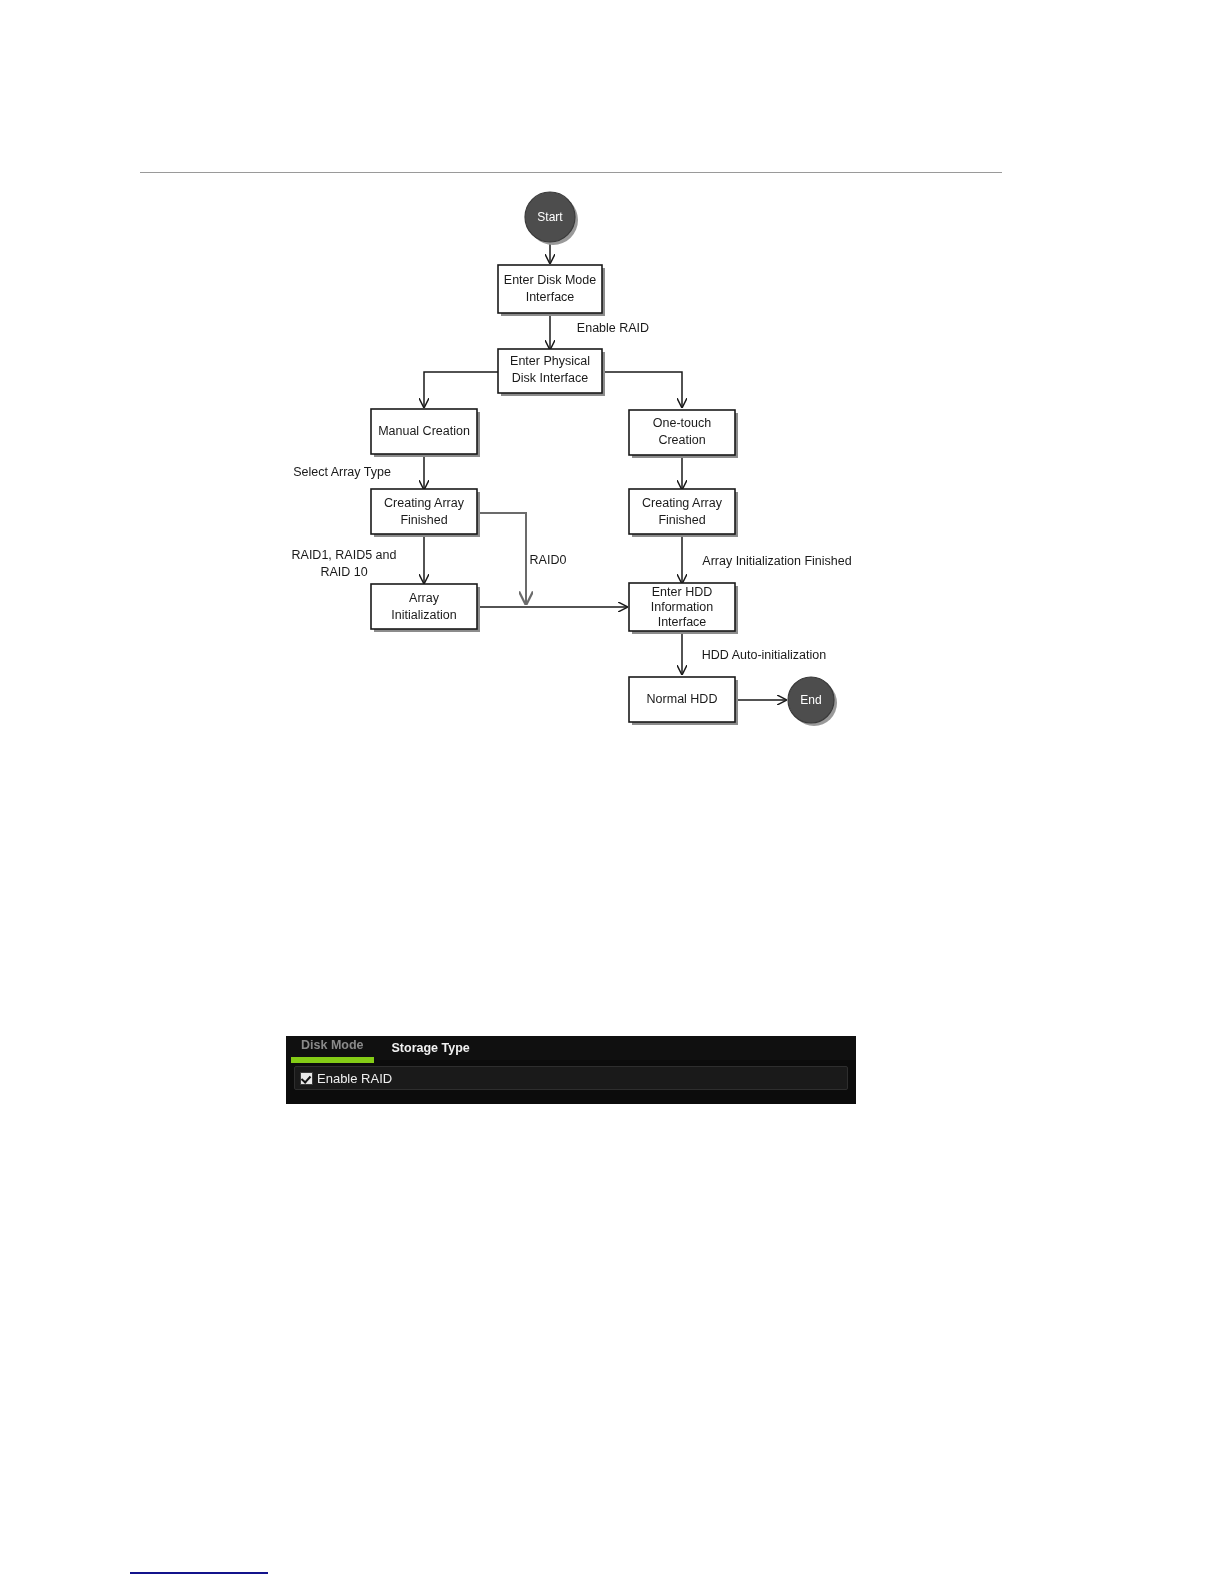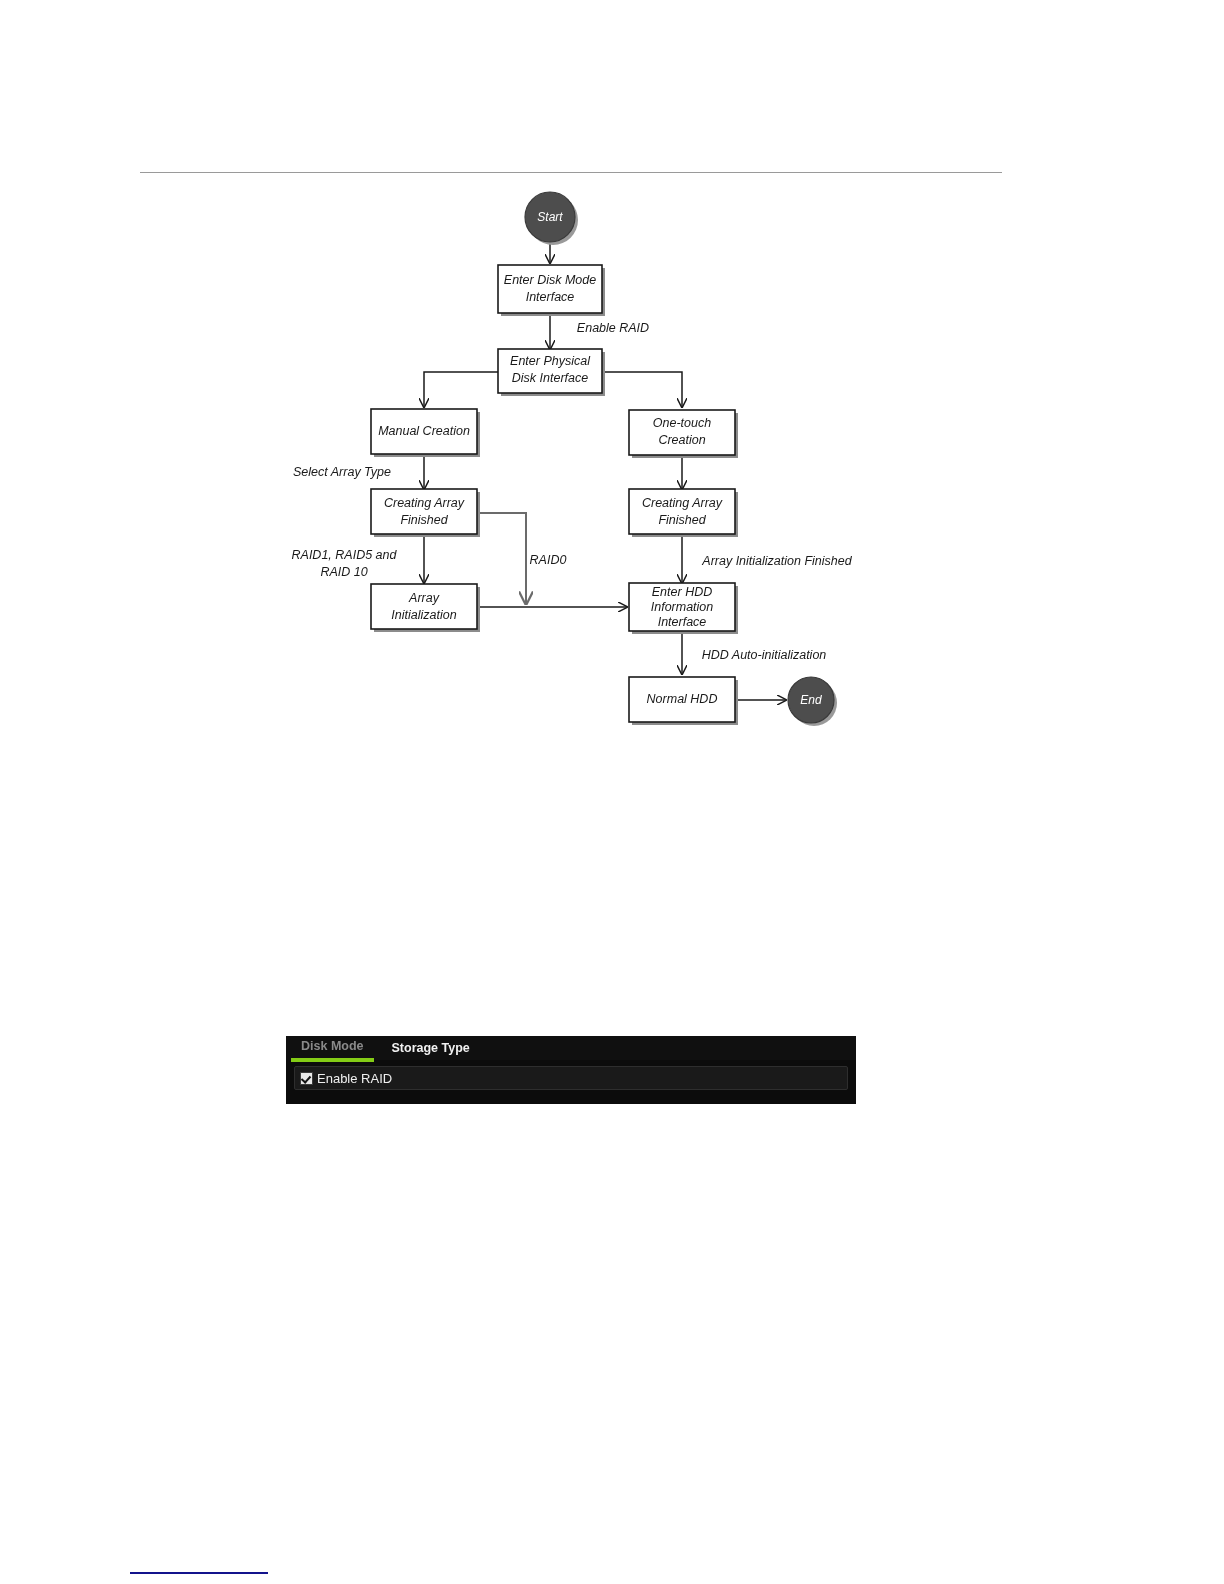--- a/index.html
+++ b/index.html
@@ -33,21 +33,20 @@
     background: #13138c;
   }
 
   
   #flowchart {
     position: absolute;
     left: 0;
     top: 0;
     width: 1112px;
     height: 780px;
-    font-style: italic;
   }
   #flowchart svg {
     display: block;
     width: 1224px;
     height: 780px;
   }
   .fc-node-rect {
     fill: #ffffff;
     stroke: #1a1a1a;
     stroke-width: 1.6;
@@ -120,21 +119,21 @@
     color: #8c8c8c;
     padding: 0 10px;
     line-height: 24px;
     position: relative;
     cursor: pointer;
     white-space: nowrap;
   }
   .panel-tab.tab-inactive {
     color: #8a8a8a;
     text-decoration: none;
-    border-bottom: 4px solid #84cc16;
+    border-bottom: 6px solid #84cc16;
     margin-left: 5px;
   }
   .panel-tab.tab-active {
     color: #f2f2f2;
     margin-left: 8px;
   }
   .panel-body {
     padding: 6px 8px 0 8px;
   }
   .panel-field {

